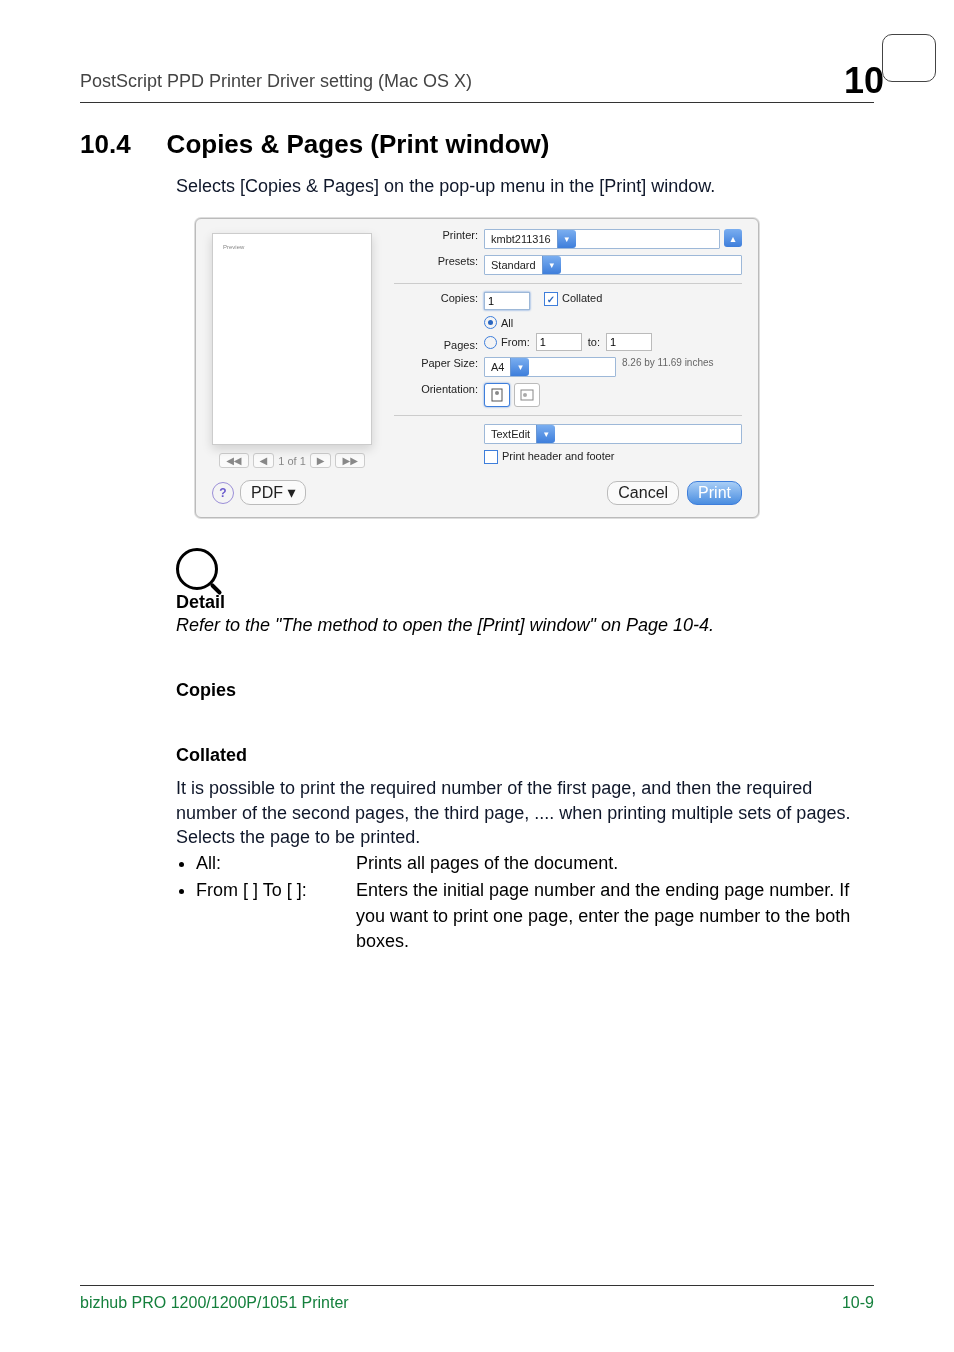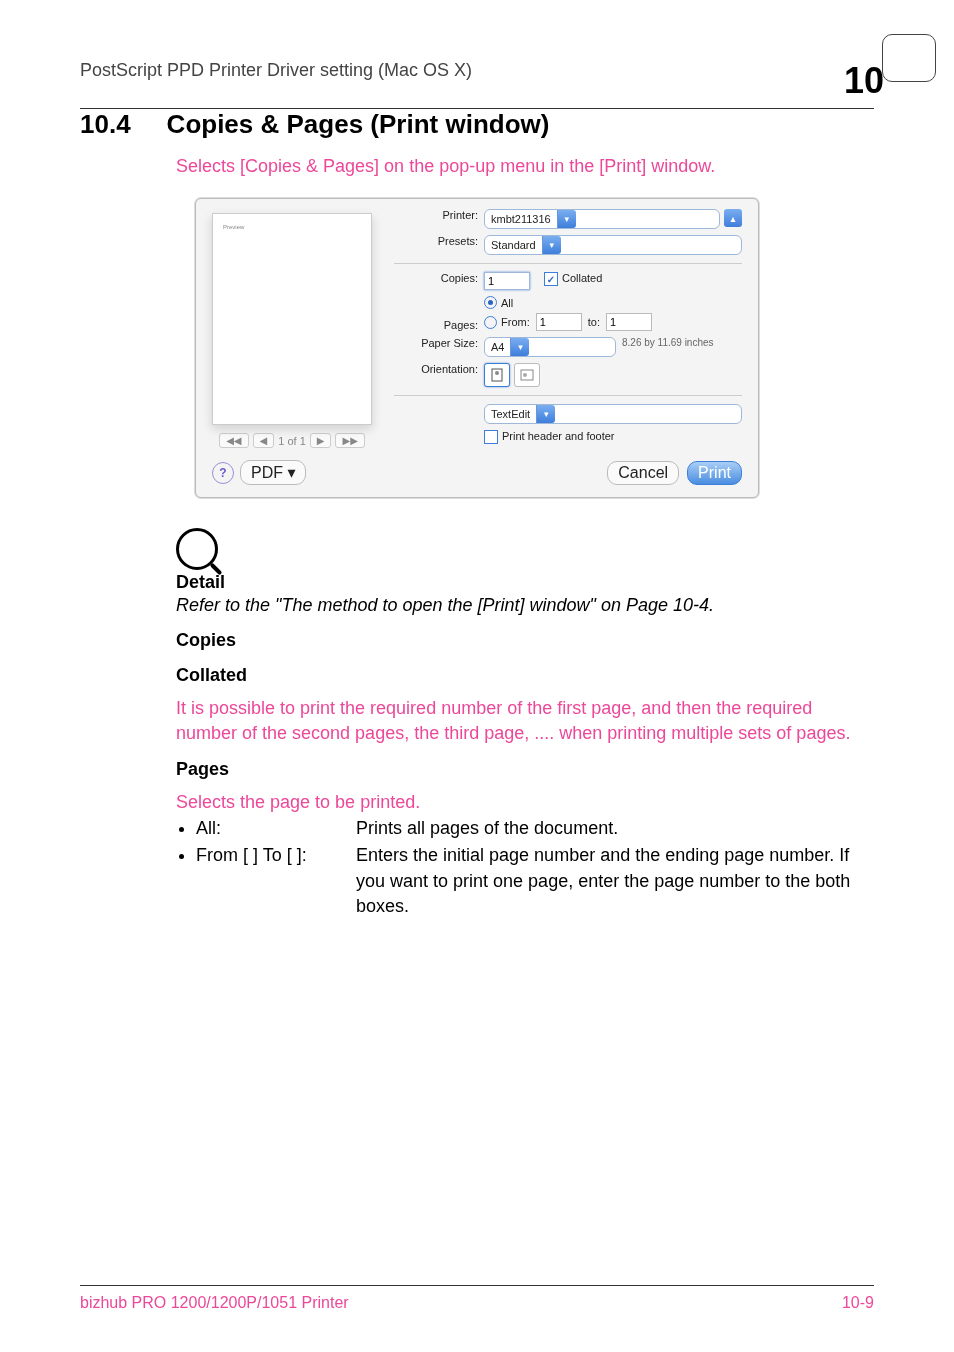--- a/index.html
+++ b/index.html
@@ -1,44 +1,44 @@
 <!DOCTYPE html>
 <html><head>
 <meta charset="utf-8">
 <style>
   html,body{margin:0;padding:0;background:#ffffff;font-family:Helvetica,Arial,sans-serif;color:#000;width:954px}
   .page{width:954px;padding:60px 80px 0 80px;box-sizing:border-box;min-height:1352px;position:relative}
 
   
-  .hdr-row{display:flex;border-bottom:1px solid #333;padding-bottom:6px;}
+  .hdr-row{display:flex;align-items:center;border-bottom:1px solid #333;padding-bottom:0;margin-bottom:26px}
   .hdr-title{flex:1;font-size:18px;color:#444}
   .hdr-num{font-size:36px;font-weight:700;color:#000;margin-right:-10px}
   .hdr-tab{position:absolute;top:34px;right:18px;width:52px;height:46px;border:1px solid #444;border-radius:10px}
 
   
   .sec-row{display:flex;align-items:baseline;margin-bottom:14px}
   .sec-num{font-size:26px;font-weight:700;margin-right:36px}
   .sec-title{font-size:26px;font-weight:700}
   .indent{padding-left:96px}
-  .body-text{font-size:18px;color:#ec4899;line-height:1.35}
+  .body-text{font-size:18px;color:#0f172a;line-height:1.35}
 
   
   .dlg-wrap{display:flex;justify-content:center;margin:20px 0 30px 0}
   .dlg{width:562px;border:1px solid #bbb;border-radius:6px;background:#f4f4f4;font-size:11px;color:#222;box-shadow:0 0 0 1px #ddd}
   .dlg-inner{padding:10px 16px 12px 16px}
   .dlg-cols{display:flex}
   .preview-col{width:160px}
   .preview-box{border:1px solid #ccc;background:#fff;height:210px;margin-top:4px;position:relative;box-shadow:0 4px 10px rgba(0,0,0,.15)}
   .preview-box .mini{position:absolute;top:10px;left:10px;font-size:6px;color:#888}
   .nav-row{display:flex;align-items:center;justify-content:center;gap:4px;margin-top:8px;color:#888}
   .nav-btn{border:1px solid #ccc;border-radius:3px;padding:1px 6px;background:#fafafa;font-size:10px}
   .settings-col{flex:1;padding-left:22px}
   .form-row{display:flex;margin-bottom:6px}
   .form-lbl{width:84px;text-align:right;padding-right:6px}
-  .sel{display:inline-flex;align-items:center;border:1px solid #9db8d8;border-radius:6px;background:#fff;height:18px}
+  .sel{display:inline-flex;align-items:center;border:1px solid #9db8d8;border-radius:1px;background:#fff;height:18px}
   .sel span{padding:0 6px;font-size:11px}
   .sel .arr{width:18px;height:18px;background:linear-gradient(#7aaef0,#3e7edb);border-left:1px solid #6a97d3;display:flex;align-items:center;justify-content:center;color:#fff;font-size:9px;border-top-right-radius:3px;border-bottom-right-radius:3px}
   .sq-btn{width:18px;height:18px;margin-left:4px;background:linear-gradient(#7aaef0,#3e7edb);border-radius:3px;display:flex;align-items:center;justify-content:center;color:#fff;font-size:10px}
   .txtin{border:1px solid #9db8d8;background:#fff;height:16px;width:38px;font-size:11px;padding:0 3px;box-shadow:0 0 2px #5a8ed8}
   .txtin.plain{box-shadow:none;border-color:#bbb}
   .chk{width:12px;height:12px;border:1px solid #3e7edb;background:#fff;display:inline-flex;align-items:center;justify-content:center;color:#2a66c0;font-size:10px;font-weight:700;margin-right:4px}
   .chk.off{color:transparent}
   .radio{width:11px;height:11px;border:1px solid #3e7edb;border-radius:50%;display:inline-flex;align-items:center;justify-content:center;margin-right:4px}
   .radio .dot{width:5px;height:5px;border-radius:50%;background:#2a66c0}
   .small-note{font-size:10px;color:#666;margin-left:6px}
@@ -50,29 +50,29 @@
   .pill{border:1px solid #bbb;border-radius:10px;padding:2px 10px;background:#fafafa;font-size:16px;display:inline-flex;align-items:center}
   .pill.primary{background:linear-gradient(#a9cef6,#4a8de0);color:#fff;border-color:#3e7edb}
   .dlg-footer .spacer{flex:1}
 
   
   .mag-icon{width:36px;height:36px;border:3px solid #000;border-radius:50%;position:relative;margin-bottom:2px}
   .mag-icon:after{content:"";position:absolute;width:14px;height:4px;background:#000;transform:rotate(45deg);bottom:-4px;right:-8px;border-radius:2px}
   .detail-lbl{font-size:18px;font-weight:700;margin-top:2px}
   .detail-txt{font-size:18px;font-style:italic;margin-top:2px}
 
-  .sub-head{font-size:18px;font-weight:700;margin-top:14px;margin-bottom:10px}
+  .sub-head{font-size:18px;font-weight:700;margin-top:44px;margin-bottom:10px}
   ul.bul{list-style:disc;padding-left:20px;margin:2px 0}
   ul.bul li{font-size:18px;line-height:1.4;margin-bottom:2px}
   .li-row{display:flex}
   .li-key{width:160px;flex-shrink:0}
   .li-val{flex:1}
 
   
-  .ftr{position:absolute;bottom:40px;left:80px;right:80px;border-top:1px solid #333;padding-top:8px;display:flex;justify-content:space-between;font-size:16px;color:#ec4899}
+  .ftr{position:absolute;bottom:40px;left:80px;right:80px;border-top:1px solid #333;padding-top:8px;display:flex;justify-content:space-between;font-size:16px;color:#15803d}
 </style>
 </head>
 <body>
 
 <div class="page">
 
   <div class="hdr-tab"></div>
 
   <div class="hdr-row">
     <div class="hdr-title">PostScript PPD Printer Driver setting (Mac OS X)</div>
@@ -198,21 +198,20 @@
   <div class="indent">
     <div class="mag-icon"></div>
     <div class="detail-lbl">Detail</div>
     <div class="detail-txt">Refer to the "The method to open the [Print] window" on Page 10-4.</div>
 
     <div class="sub-head">Copies</div>
 
     <div class="sub-head">Collated</div>
     <div class="body-text">It is possible to print the required number of the first page, and then the required number of the second pages, the third page, .... when printing multiple sets of pages.</div>
 
-    <div class="sub-head">Pages</div>
     <div class="body-text">Selects the page to be printed.</div>
     <ul class="bul">
       <li>
         <div class="li-row">
           <div class="li-key">All:</div>
           <div class="li-val">Prints all pages of the document.</div>
         </div>
       </li>
       <li>
         <div class="li-row">

